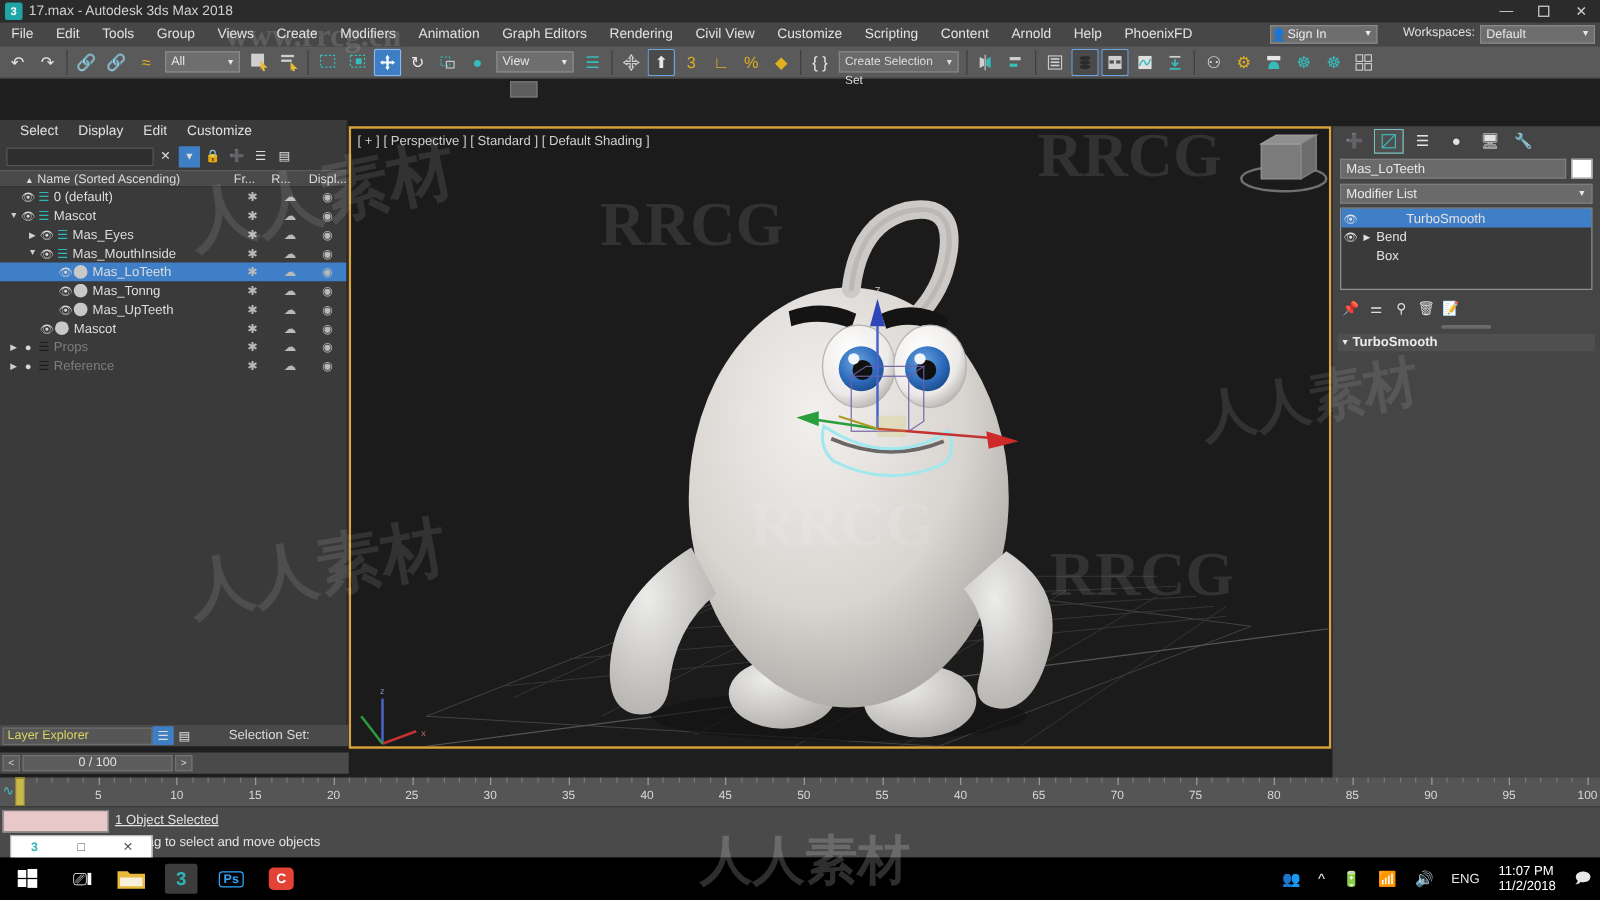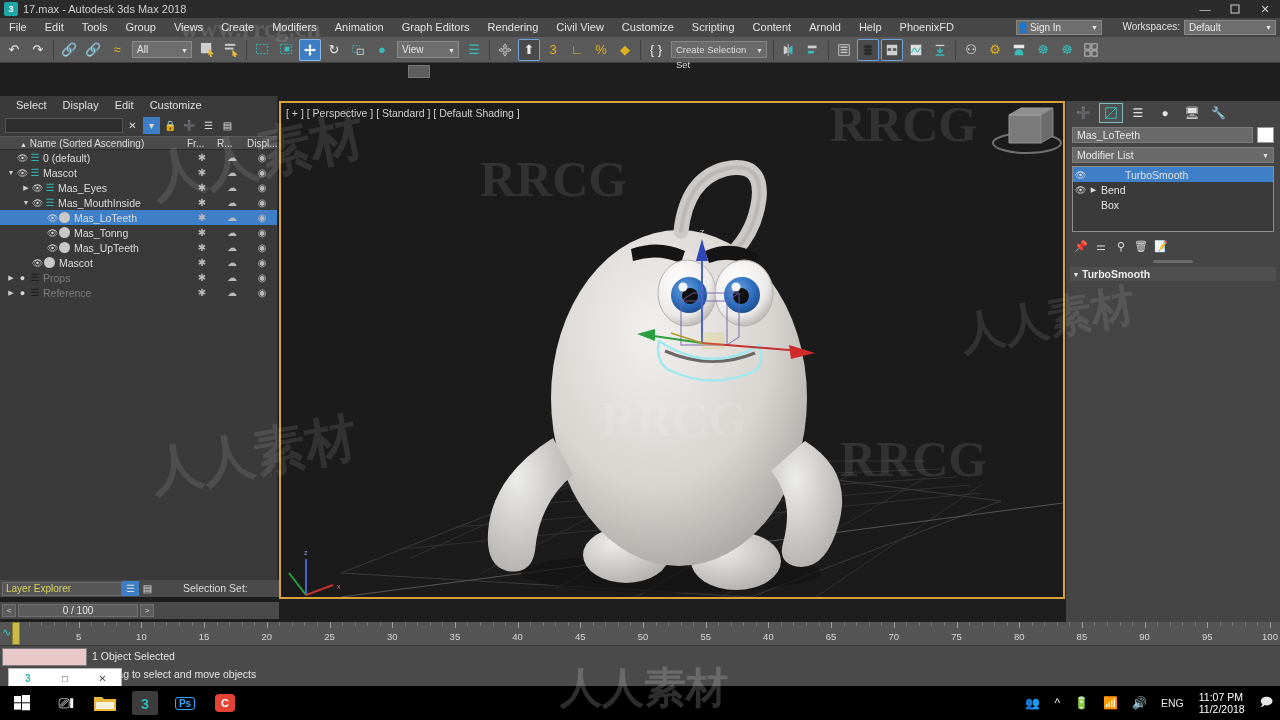--- a/index.html
+++ b/index.html
@@ -143,21 +143,21 @@
   .tl-lbl{ position:absolute; top:9px; font-size:9.5px; color:#d7d7d7; transform:translateX(-50%); }
   .tl-mark{ position:absolute; top:0; width:1px; height:6px; background:#9a9a9a; }
   .tl-minor{ position:absolute; top:0; width:1px; height:4px; background:#777; }
   .tl-slider{ position:absolute; left:48px; top:0; width:8px; height:23px; background:#c9b84a; border:1px solid #8f822f;}
   .tl-icon{ position:absolute; left:2px; top:4px; font-size:11px; color:#3fc2c2;}
 
   .statusbar{ position:absolute; left:0; top:645px; width:1280px; height:41px; background:#4a4a4a;
     border-top:1px solid #3a3a3a; }
   .sb-log{ position:absolute; left:2px; top:2px; width:85px; height:18px; background:#e8c8c8;
     border:1px solid #7d7d7d; }
-  .sb-status{ position:absolute; left:92px; top:4px; font-size:10.5px; color:#e4e4e4; }
+  .sb-status{ position:absolute; left:92px; top:4px; font-size:10.5px; color:#e4e4e4;text-decoration:underline; }
   .sb-prompt{ position:absolute; left:108px; top:22px; font-size:10.5px; color:#e4e4e4; }
   .sb-popup{ position:absolute; left:8px; top:22px; width:114px; height:20px; background:#fff;
     border:1px solid #b8b8b8; display:flex; align-items:center; }
   .sb-popup .pi{ flex:1; text-align:center; font-size:10px; color:#555; }
 
   
   .taskbar{ position:absolute; left:0; top:686px; width:1280px; height:34px; background:#000; }
   .tkb{ position:absolute; top:0; height:34px; width:44px; display:flex; align-items:center;
     justify-content:center; color:#fff; font-size:14px; }
   .tkapp{ position:absolute; top:5px; width:26px; height:24px; display:flex; align-items:center;

